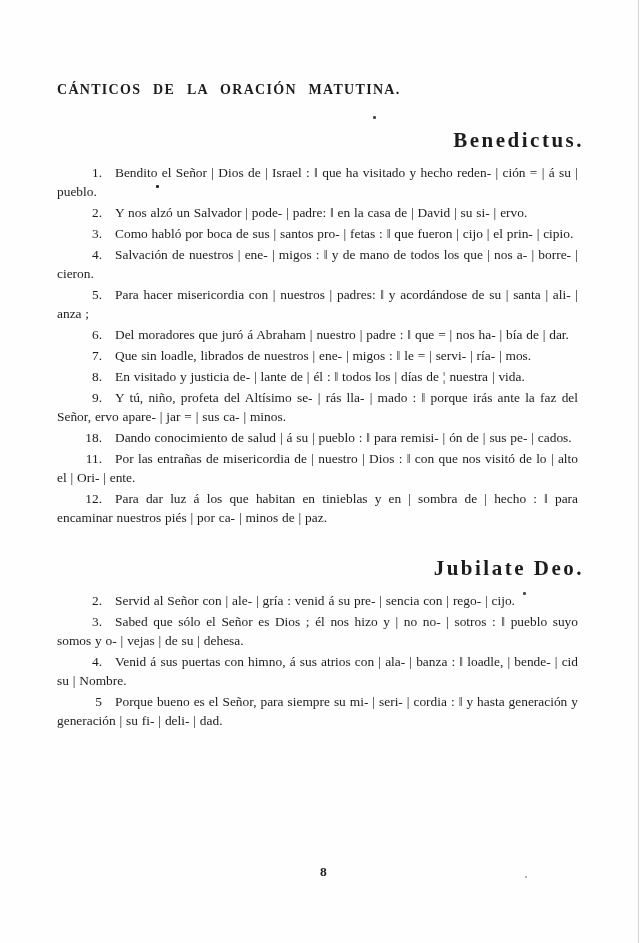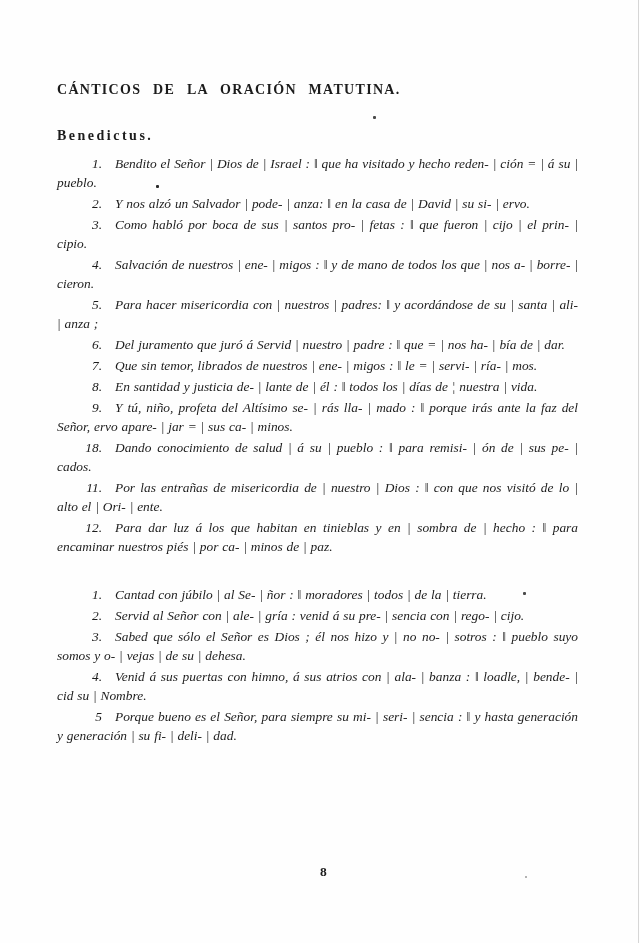--- a/index.html
+++ b/index.html
@@ -24,34 +24,33 @@
     white-space: nowrap;
     margin-top: 44px;
   }
   .content {
     position: absolute;
     left: 57px;
     top: 128px;
     width: 527px;
   }
   .section-title {
-    text-align: left;
+    text-align: right;
     font-weight: bold;
-    font-size: 14px;
+    font-size: 21px;
     letter-spacing: 2.5px;
     margin: 0 0 10px 0;
   }
   .section + .section { margin-top: 29px; }
   .verse {
     margin: 0 6px 2px 0;
     font-size: 13.4px;
     line-height: 19px;
     text-align: justify;
     word-spacing: 0.5px;
-    font-style: italic;
   }
   .vnum {
     display: inline-block;
     width: 45px;
     text-align: right;
     margin-right: 13px;
     font-size: 13.4px;
   }
   .page-number {
     position: absolute;
@@ -83,39 +82,39 @@
 
 <div class="page">
 
   <div class="running-header">CÁNTICOS DE LA ORACIÓN MATUTINA.</div>
 
   <div class="content">
 
     <div class="section">
       <h2 class="section-title">Benedictus.</h2>
       <p class="verse"><span class="vnum">1.</span><span class="vtext">Bendito el Señor | Dios de | Israel : ‖ que ha visitado y hecho reden- | ción = | á su | pueblo.</span></p>
-      <p class="verse"><span class="vnum">2.</span><span class="vtext">Y nos alzó un Salvador | pode- | anza: ‖ en la casa de | David | su si- | ervo.</span></p>
+      <p class="verse"><span class="vnum">2.</span><span class="vtext">Y nos alzó un Salvador | pode- | padre: ‖ en la casa de | David | su si- | ervo.</span></p>
       <p class="verse"><span class="vnum">3.</span><span class="vtext">Como habló por boca de sus | santos pro- | fetas : ‖ que fueron | cijo | el prin- | cipio.</span></p>
       <p class="verse"><span class="vnum">4.</span><span class="vtext">Salvación de nuestros | ene- | migos : ‖ y de mano de todos los que | nos a- | borre- | cieron.</span></p>
       <p class="verse"><span class="vnum">5.</span><span class="vtext">Para hacer misericordia con | nuestros | padres: ‖ y acordándose de su | santa | ali- | anza ;</span></p>
-      <p class="verse"><span class="vnum">6.</span><span class="vtext">Del juramento que juró á Servid | nuestro | padre : ‖ que = | nos ha- | bía de | dar.</span></p>
-      <p class="verse"><span class="vnum">7.</span><span class="vtext">Que sin temor, librados de nuestros | ene- | migos : ‖ le = | servi- | ría- | mos.</span></p>
-      <p class="verse"><span class="vnum">8.</span><span class="vtext">En santidad y justicia de- | lante de | él : ‖ todos los | días de ¦ nuestra | vida.</span></p>
+      <p class="verse"><span class="vnum">6.</span><span class="vtext">Del moradores que juró á Abraham | nuestro | padre : ‖ que = | nos ha- | bía de | dar.</span></p>
+      <p class="verse"><span class="vnum">7.</span><span class="vtext">Que sin loadle, librados de nuestros | ene- | migos : ‖ le = | servi- | ría- | mos.</span></p>
+      <p class="verse"><span class="vnum">8.</span><span class="vtext">En visitado y justicia de- | lante de | él : ‖ todos los | días de ¦ nuestra | vida.</span></p>
       <p class="verse"><span class="vnum">9.</span><span class="vtext">Y tú, niño, profeta del Altísimo se- | rás lla- | mado : ‖ porque irás ante la faz del Señor, ervo apare- | jar = | sus ca- | minos.</span></p>
       <p class="verse"><span class="vnum">18.</span><span class="vtext">Dando conocimiento de salud | á su | pueblo : ‖ para remisi- | ón de | sus pe- | cados.</span></p>
       <p class="verse"><span class="vnum">11.</span><span class="vtext">Por las entrañas de misericordia de | nuestro | Dios : ‖ con que nos visitó de lo | alto el | Ori- | ente.</span></p>
       <p class="verse"><span class="vnum">12.</span><span class="vtext">Para dar luz á los que habitan en tinieblas y en | sombra de | hecho : ‖ para encaminar nuestros piés | por ca- | minos de | paz.</span></p>
     </div>
 
     <div class="section">
-      <p class="verse"><span class="vnum">1.</span><span class="vtext">Cantad con júbilo | al Se- | ñor : ‖ moradores | todos | de la | tierra.</span></p>
+      <h2 class="section-title">Jubilate Deo.</h2>
       <p class="verse"><span class="vnum">2.</span><span class="vtext">Servid al Señor con | ale- | gría :  venid á su pre- | sencia con | rego- | cijo.</span></p>
       <p class="verse"><span class="vnum">3.</span><span class="vtext">Sabed que sólo el Señor es Dios ; él nos hizo y | no no- | sotros : ‖ pueblo suyo somos y o- | vejas | de su | dehesa.</span></p>
       <p class="verse"><span class="vnum">4.</span><span class="vtext">Venid á sus puertas con himno, á sus atrios con | ala- | banza : ‖ loadle, | bende- | cid su | Nombre.</span></p>
-      <p class="verse"><span class="vnum">5</span><span class="vtext">Porque bueno es el Señor, para siempre su mi- | seri- | sencia : ‖ y hasta generación y generación | su fi- | deli- | dad.</span></p>
+      <p class="verse"><span class="vnum">5</span><span class="vtext">Porque bueno es el Señor, para siempre su mi- | seri- | cordia : ‖ y hasta generación y generación | su fi- | deli- | dad.</span></p>
     </div>
 
   </div>
 
   <div class="page-number">8</div>
 
   <div class="speck s1"></div>
   <div class="speck s2"></div>
   <div class="speck s3"></div>
   <div class="speck s4"></div>

